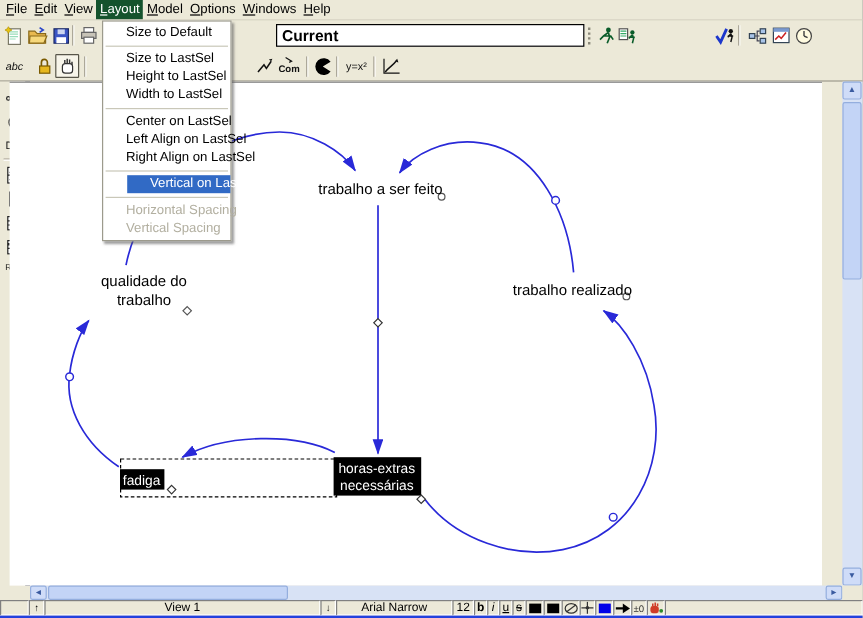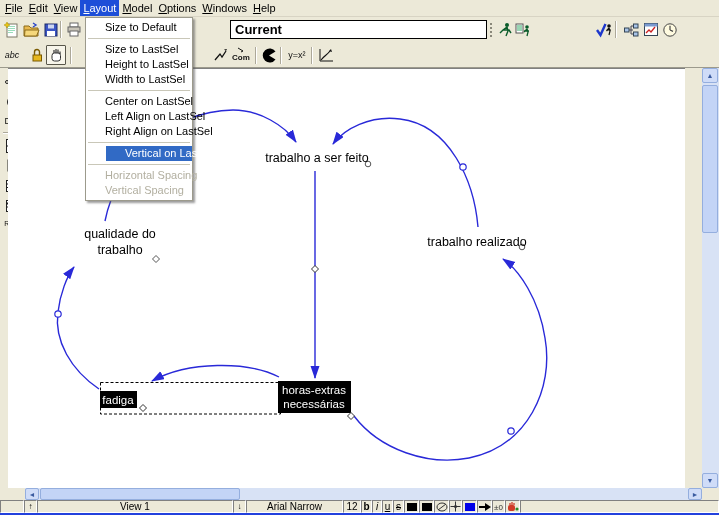--- a/index.html
+++ b/index.html
@@ -5,21 +5,21 @@
   * { margin:0; padding:0; box-sizing:border-box; }
   body { background:#777; font-family:"Liberation Sans", sans-serif; }
   .window { position:relative; width:719px; height:515px; background:#ece9d8; overflow:hidden;
             font-family:"Liberation Sans", sans-serif; }
 
   
   .menubar { position:absolute; left:0; top:0; width:719px; height:17px; display:flex;
              align-items:stretch; padding-left:2px; border-bottom:1px solid #d8d4c4; }
   .menubar .mitem { font-size:11px; line-height:16px; padding:0 3px; color:#000; cursor:default; }
   .menubar .mitem::first-letter { text-decoration:underline; }
-  .menubar .mitem.active { background:#1d4ed8; color:#fff; }
+  .menubar .mitem.active { background:#14532d; color:#fff; }
 
   
   .tb1 { position:absolute; left:0; top:17px; width:719px; height:26px; }
   .tb2 { position:absolute; left:0; top:43px; width:719px; height:25px; border-bottom:1px solid #9c9a8c; }
   .tbtn { position:absolute; top:3px; width:20px; height:20px; display:flex; align-items:center;
           justify-content:center; }
   .tb2 .tbtn { top:2px; }
   .vsep { position:absolute; top:4px; width:2px; height:17px; border-left:1px solid #aca899;
           border-right:1px solid #fff; }
   .gripdots { position:absolute; top:6px; width:3px; height:14px; border-left:2px dotted #8a887a; }
@@ -320,21 +320,21 @@
     <div class="sthumb" style="left:15px;top:0;width:200px;height:12px"></div>
     <div class="sbtn" style="left:663px;top:0;width:14px;height:12px">►</div>
   </div>
   <div class="corner"></div>
 
   <div class="statusbar">
     <div class="seg" style="width:24px"></div>
     <div class="seg" style="width:13px">
       <span style="font-size:8px">↑</span>
     </div>
-    <div class="seg" style="width:196px">View 1</div>
+    <div class="seg" style="width:230px">View 1</div>
     <div class="seg" style="width:13px">
       <span style="font-size:8px">↓</span>
     </div>
     <div class="seg" style="width:97px">Arial Narrow</div>
     <div class="seg" style="width:18px">12</div>
     <div class="seg" style="width:11px;font-weight:bold">b</div>
     <div class="seg" style="width:10px;font-style:italic">i</div>
     <div class="seg" style="width:11px;text-decoration:underline">u</div>
     <div class="seg" style="width:11px;text-decoration:line-through">s</div>
     <div class="seg" style="width:15px">

